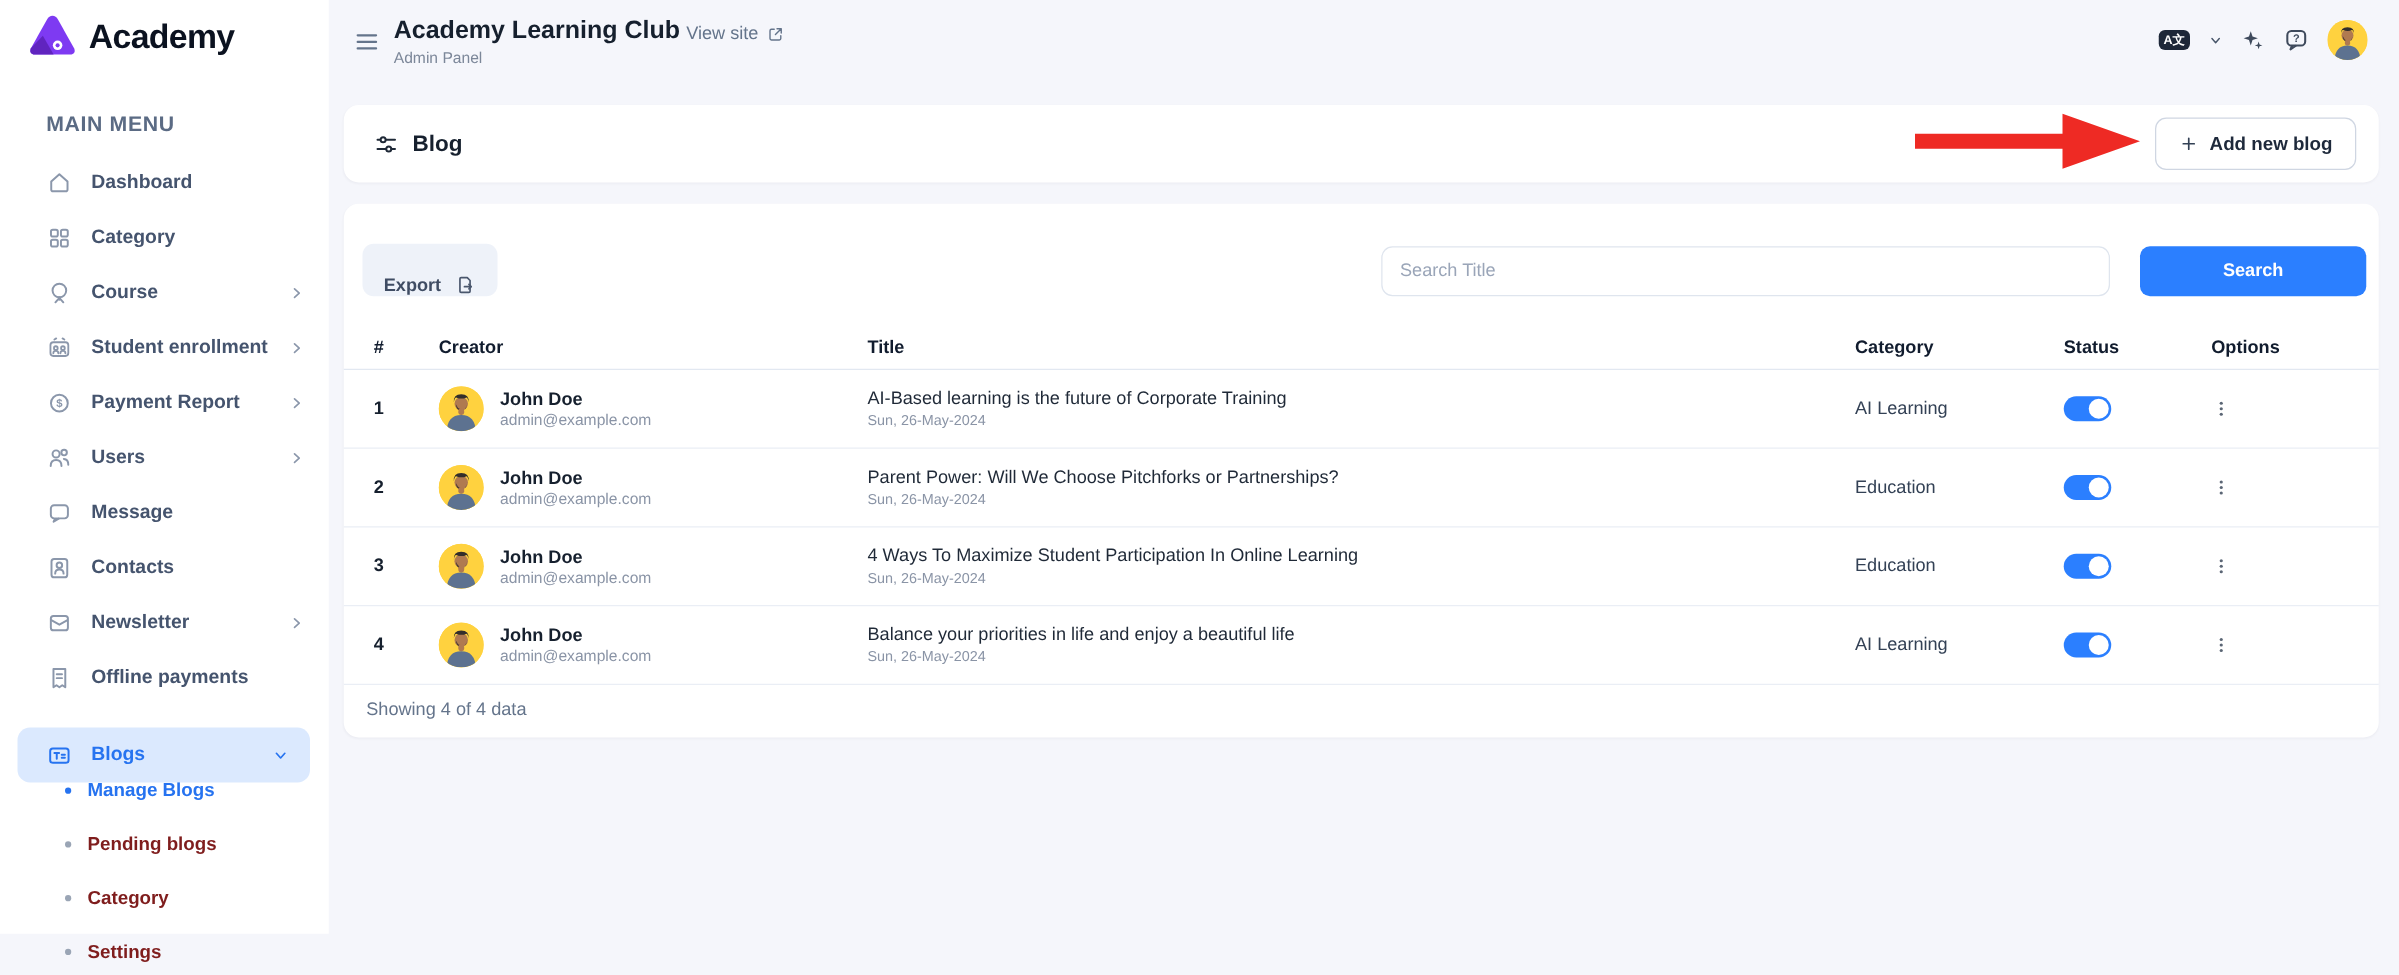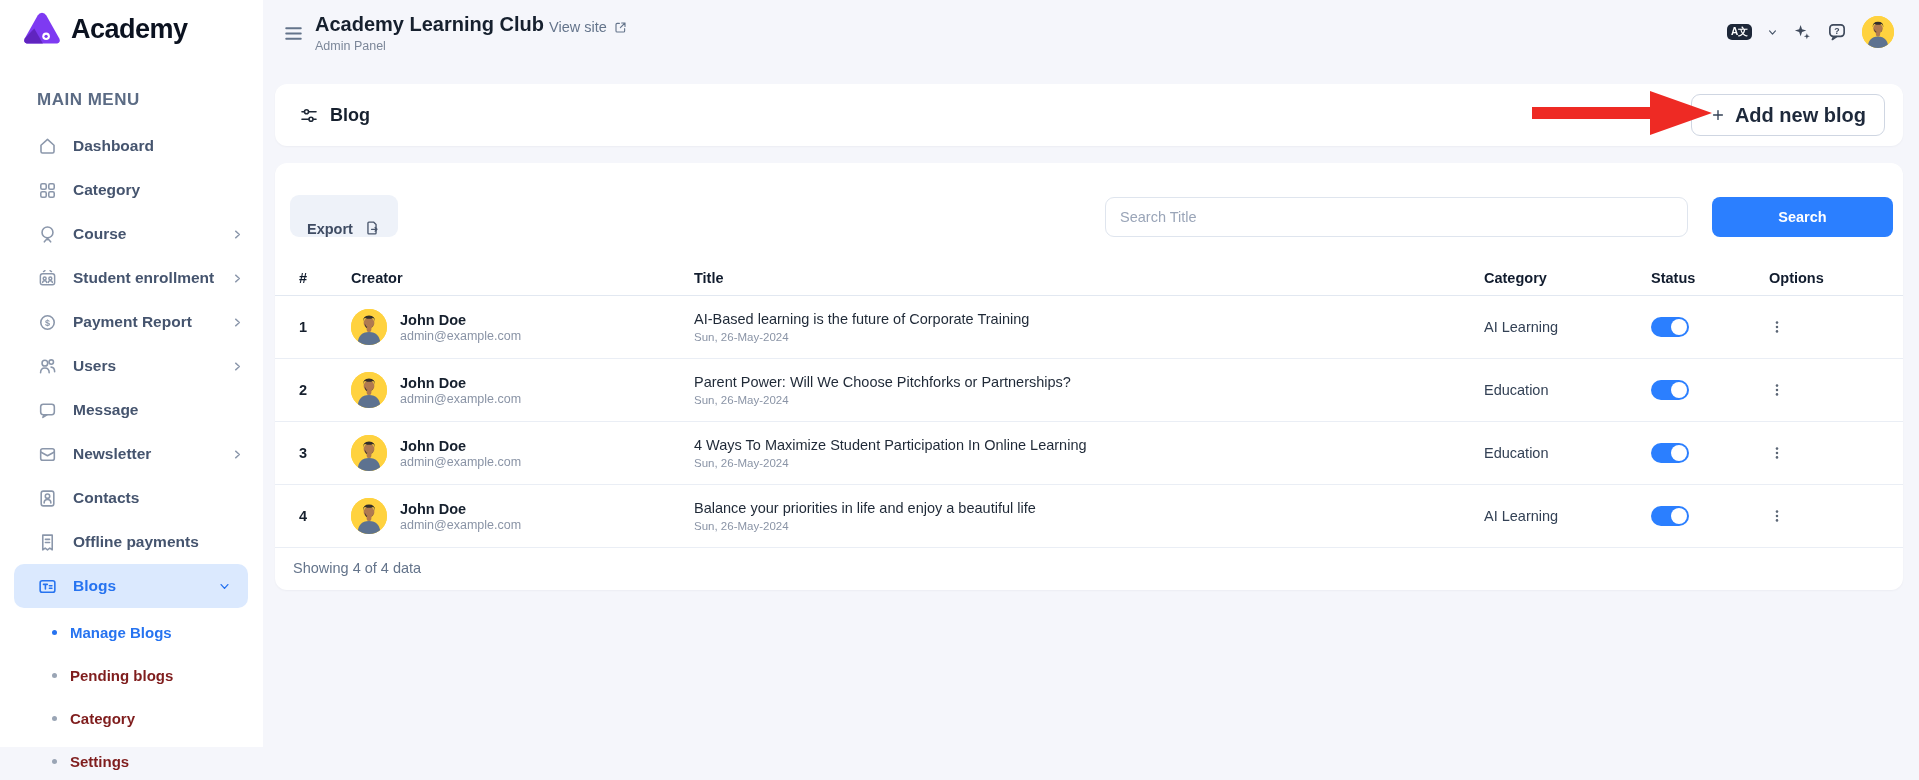--- a/index.html
+++ b/index.html
@@ -11,21 +11,21 @@
   .sidebar { position:absolute; left:0; top:0; width:263px; height:747px; background:#fff; z-index:2; }
   .logo { position:absolute; left:22px; top:10px; display:flex; align-items:center; gap:9px; }
   .logo-text { font-size:27px; font-weight:bold; color:#0b1220; letter-spacing:-0.5px; }
   .menu-section { position:absolute; left:37px; top:90px; font-size:17px; font-weight:700; color:#5b6b84; letter-spacing:.5px; }
   .menu { position:absolute; left:0; top:124px; width:263px; }
   .mi { height:44px; display:flex; align-items:center; gap:15px; padding:0 18px 0 37px; font-size:15.5px; font-weight:600; color:#45546e; cursor:pointer; }
   .mi .mi-icon { width:21px; height:21px; color:#8b97ab; flex:0 0 21px; }
   .mi-label { flex:1; }
   .mi-chevron { width:15px; height:15px; color:#8b97ab; }
   .mi-chevron.down { transform:rotate(90deg); color:#2673f0; }
-  .mi.active { background:#dbe9fe; border-radius:10px; margin:0 15px 0 14px; padding:0 16px 0 23px; color:#2673f0; }
+  .mi.active { background:#dbe9fe; border-radius:10px; margin:18px 15px 0 14px; padding:0 16px 0 23px; color:#2673f0; }
   .mi.active .mi-icon { color:#2673f0; }
   .submenu { position:absolute; left:0; top:611px; width:263px; }
   .smi { height:43px; display:flex; align-items:center; gap:13px; padding-left:52px; font-size:15px; font-weight:600; color:#7f1d1d; cursor:pointer; }
   .smi .dot { width:5px; height:5px; border-radius:50%; background:#9aa5b5; flex:0 0 5px; }
   .smi.active { color:#2673f0; }
   .smi.active .dot { background:#2673f0; }
 
   
   .hamburger { position:absolute; left:283px; top:23px; width:21px; height:17px; color:#64748b; cursor:pointer; z-index:1; }
   .site-title { position:absolute; left:315px; top:13px; font-size:20px; font-weight:700; color:#16202e; }
@@ -38,21 +38,21 @@
   .spark { width:19px; height:19px; color:#3f4a5c; cursor:pointer; }
   .chat-help { width:22px; height:22px; color:#3f4a5c; cursor:pointer; }
   .avatar { border-radius:50%; overflow:hidden; background:#ffd23f; cursor:pointer; }
   .avatar.small { width:32px; height:32px; }
   .avatar.row-av { width:36px; height:36px; flex:0 0 36px; }
 
   
   .blogbar { position:absolute; left:275px; top:84px; width:1628px; height:62px; background:#fff; border-radius:12px; box-shadow:0 1px 2px rgba(15,23,42,.04); z-index:1; }
   .blogbar .ttl { position:absolute; left:24px; top:50%; transform:translateY(-50%); display:flex; align-items:center; gap:11px; font-size:18px; font-weight:700; color:#16202e; }
   .ttl svg { width:20px; height:20px; color:#1f2937; }
-  .add-btn { position:absolute; right:18px; top:10px; height:42px; padding:0 18px; background:#fff; border:1px solid #cfd6e2; border-radius:9px; display:flex; align-items:center; gap:9px; font-size:20px; font-weight:600; color:#1e293b; cursor:pointer; font-family:inherit; }
+  .add-btn { position:absolute; right:18px; top:10px; height:42px; padding:0 18px; background:#fff; border:1px solid #cfd6e2; border-radius:9px; display:flex; align-items:center; gap:9px; font-size:15px; font-weight:600; color:#1e293b; cursor:pointer; font-family:inherit; }
   .add-btn svg { width:16px; height:16px; color:#334155; }
   .annotation-arrow { position:absolute; left:1532px; top:84px; z-index:3; }
 
   
   .tablecard { position:absolute; left:275px; top:163px; width:1628px; height:427px; background:#fff; border-radius:12px; box-shadow:0 1px 2px rgba(15,23,42,.04); z-index:1; }
   .export-btn { position:absolute; left:15px; top:32px; height:42px; padding:0 17px; background:#eef2f9; border:none; border-radius:9px; display:flex; align-items:flex-end; gap:10px; font-size:14.5px; font-weight:600; color:#3f4c63; cursor:pointer; font-family:inherit; }
   .export-btn svg { width:18px; height:18px; color:#4a576d; }
   .search-input { position:absolute; left:830px; top:34px; width:583px; height:40px; border:1px solid #dfe5ee; border-radius:9px; padding:0 14px; font-size:14.5px; color:#334155; background:#fff; font-family:Liberation Sans, sans-serif; outline:none; }
   .search-input::placeholder { color:#9aa5b8; }
   .search-btn { position:absolute; left:1437px; top:34px; width:181px; height:40px; background:#2b7fff; color:#fff; border:none; border-radius:8px; font-size:14.5px; font-weight:600; cursor:pointer; font-family:inherit; }
@@ -303,39 +303,39 @@
             <use href="#ic-message"></use>
           </svg>
         </span>
     <span class="mi-label">Message</span>
 
   </div>
 
   <div class="mi">
     <span class="mi-icon">
           <svg viewBox="0 0 20 20" width="21" height="21">
+            <use href="#ic-contacts"></use>
+          </svg>
+        </span>
+    <span class="mi-label">Contacts</span>
+
+  </div>
+
+  <div class="mi">
+    <span class="mi-icon">
+          <svg viewBox="0 0 20 20" width="21" height="21">
             <use href="#ic-newsletter"></use>
           </svg>
         </span>
     <span class="mi-label">Newsletter</span>
     <span class="mi-chevron">
           <svg viewBox="0 0 20 20" width="15" height="15">
             <use href="#ic-chev"></use>
           </svg>
         </span>
-  </div>
-
-  <div class="mi">
-    <span class="mi-icon">
-          <svg viewBox="0 0 20 20" width="21" height="21">
-            <use href="#ic-contacts"></use>
-          </svg>
-        </span>
-    <span class="mi-label">Contacts</span>
-
   </div>
 
   <div class="mi">
     <span class="mi-icon">
           <svg viewBox="0 0 20 20" width="21" height="21">
             <use href="#ic-receipt"></use>
           </svg>
         </span>
     <span class="mi-label">Offline payments</span>
 

